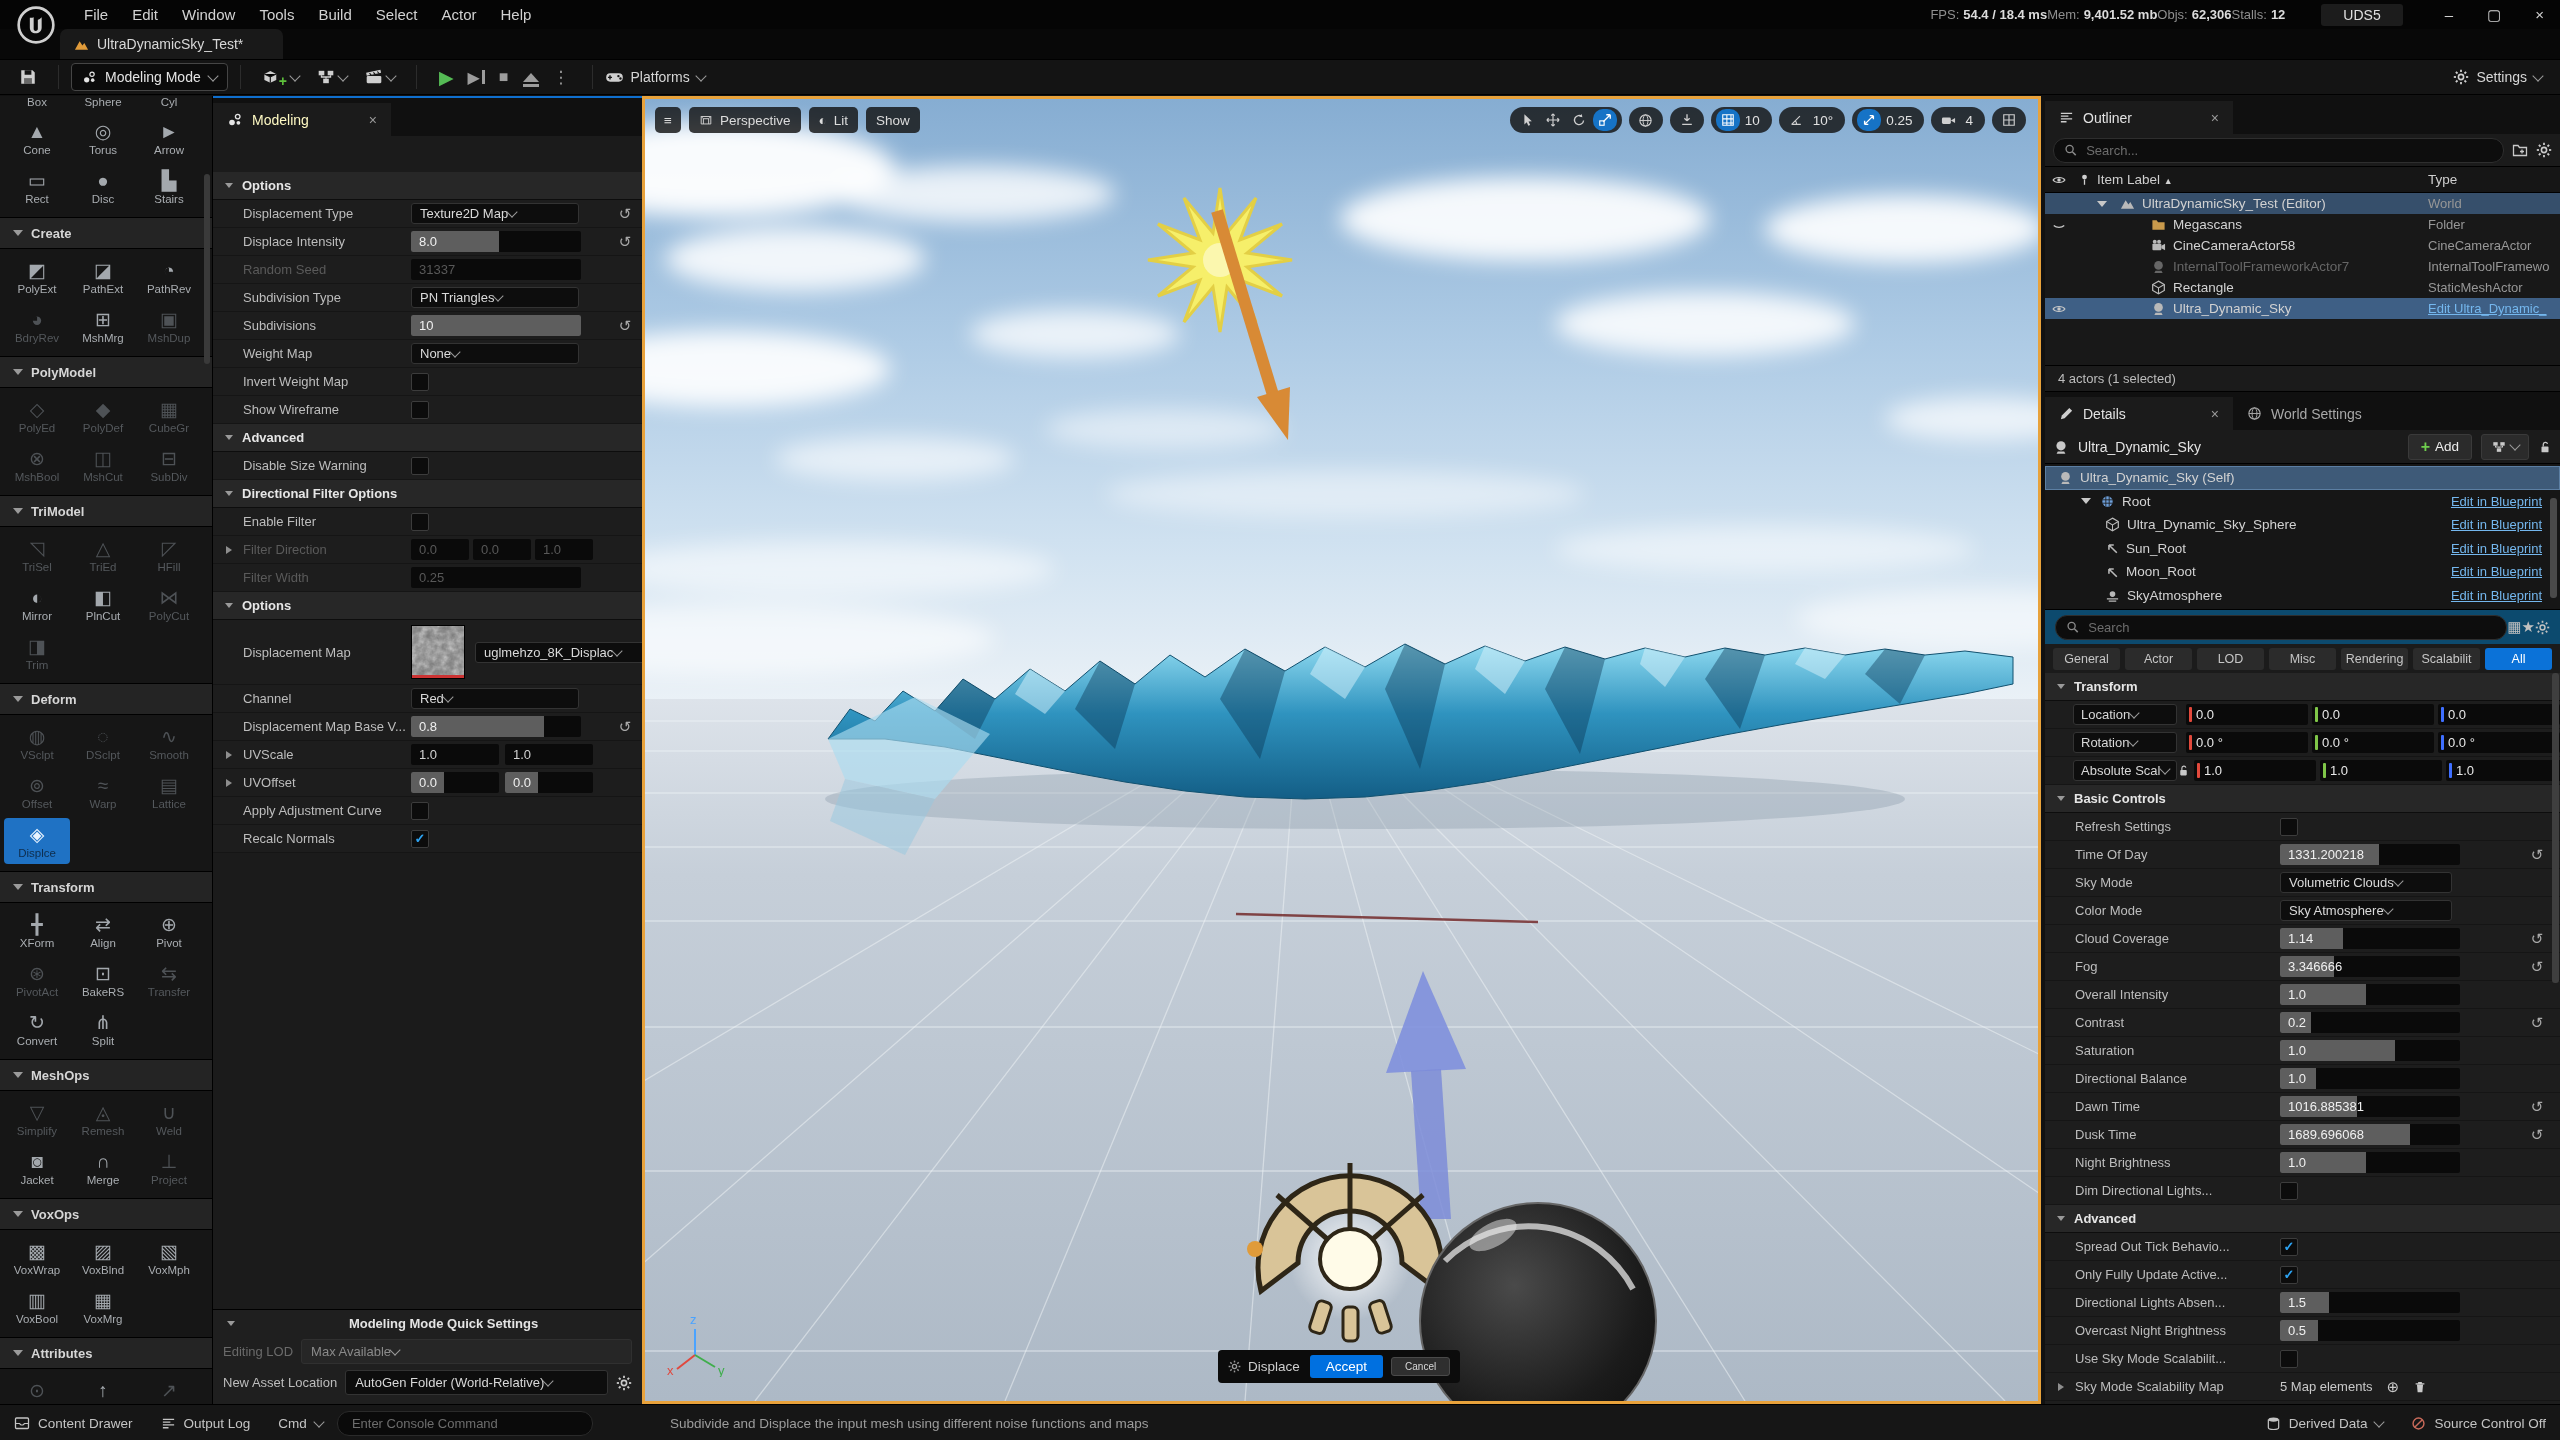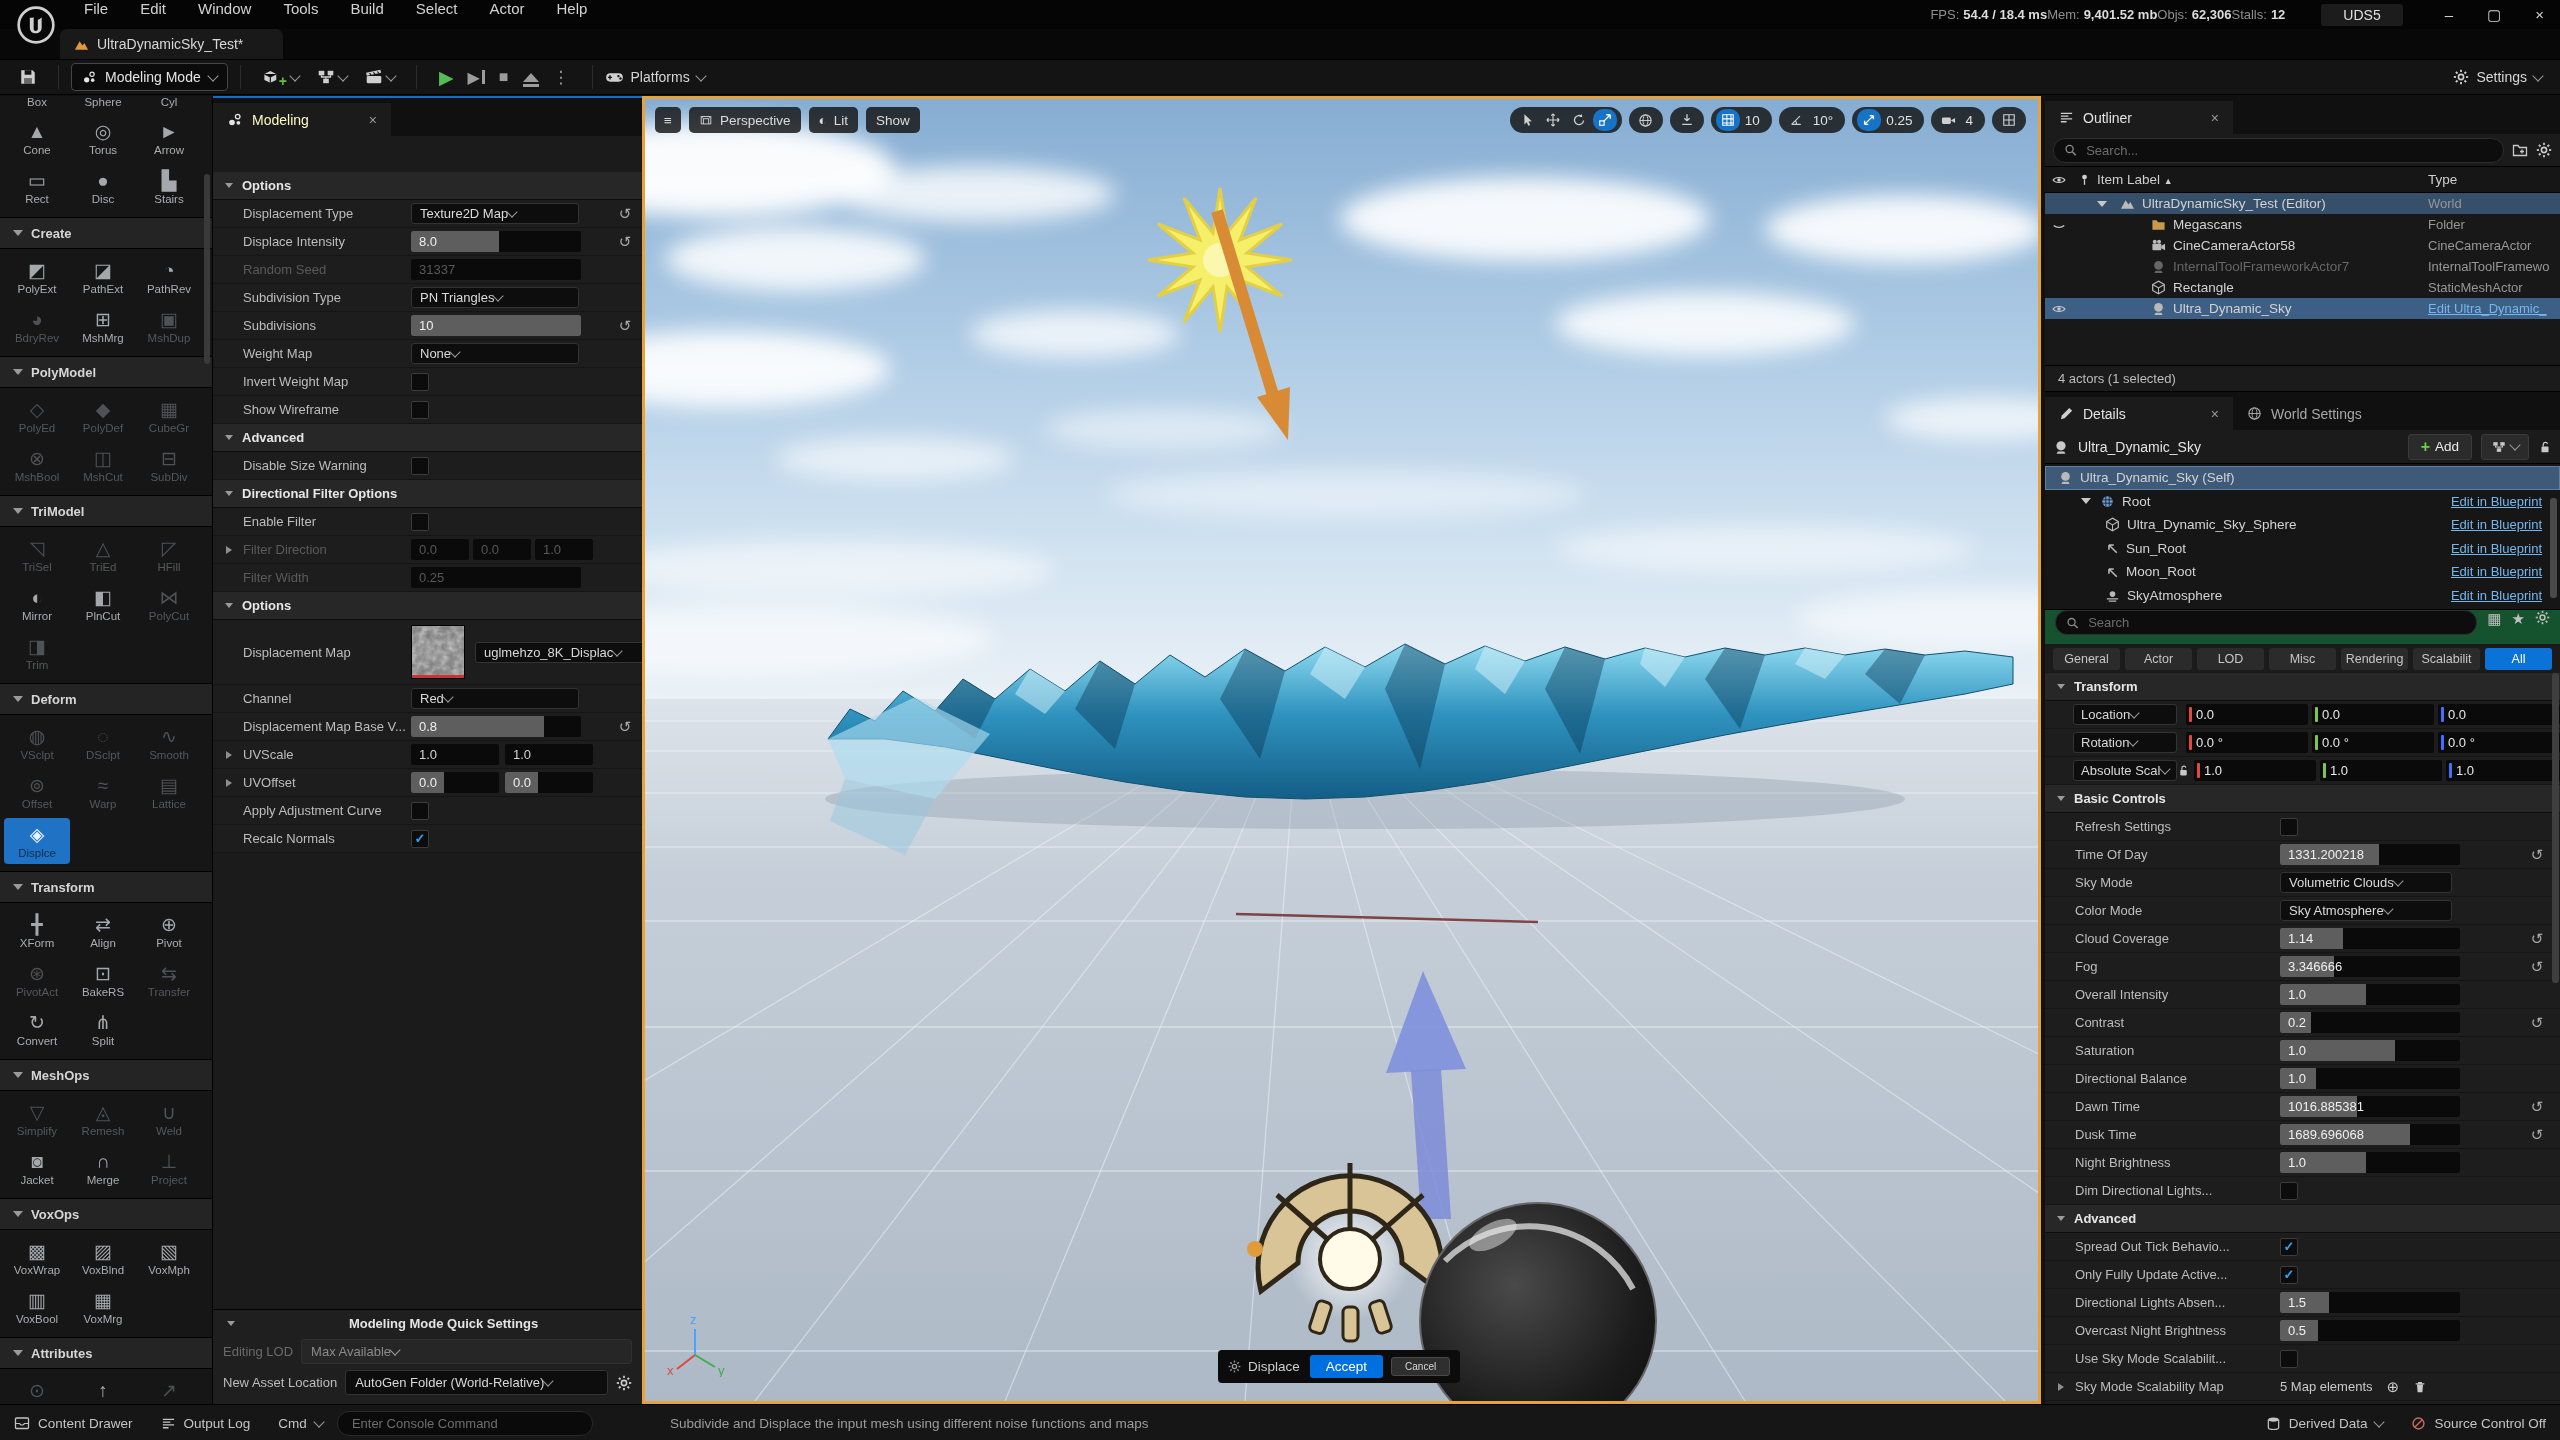--- a/index.html
+++ b/index.html
@@ -6,21 +6,21 @@
   .app{position:relative;width:2560px;height:1440px;background:#111;overflow:hidden;
        font-family:"Liberation Sans",sans-serif;color:#c8c8c8;font-size:14px;
        -webkit-font-smoothing:antialiased;}
   .hid{display:none;}
   .i{display:inline-block;vertical-align:middle;}
   svg{display:block;}
 
   
   .titlebar{position:absolute;left:0;top:0;width:2560px;height:29px;background:#050505;}
   .uelogo{position:absolute;left:16px;top:5px;width:40px;height:40px;color:#cfcfcf;z-index:5;}
-  .menus{position:absolute;left:72px;top:0;height:29px;display:flex;align-items:flex-start;gap:8px;}
+  .menus{position:absolute;left:72px;top:0;height:29px;display:flex;align-items:center;}
   .menu{padding:0 12px;color:#d2d2d2;font-size:15px;cursor:default;}
   .titleright{position:absolute;right:0;top:0;height:29px;display:flex;align-items:center;padding-right:16px;gap:16px;}
   .stat{font-size:13px;color:#8f8f8f;}
   .stat b{color:#dcdcdc;font-weight:bold;margin-left:4px;}
   .session{background:#1c1c1c;border-radius:3px;padding:3px 22px;color:#e0e0e0;font-size:14px;margin-left:20px;}
   .winbtns{display:flex;gap:34px;margin-left:26px;color:#d0d0d0;font-size:15px;}
   .tabrow{position:absolute;left:0;top:29px;width:2560px;height:30px;background:#080808;border-bottom:1px solid #000;}
   .leveltab{position:absolute;left:60px;top:0;height:30px;display:flex;align-items:center;gap:8px;
             background:#191919;border-radius:7px 7px 0 0;padding:0 40px 0 14px;color:#d8d8d8;font-size:14px;}
   .leveltab .i{color:#e09b3a;}
@@ -177,21 +177,21 @@
   .actorrow .aname{font-size:14px;color:#e4e4e4;}
   .addbtn{margin-left:auto;height:24px;background:#2b2b2b;border:1px solid #3a3a3a;border-radius:3px;display:flex;align-items:center;gap:5px;padding:0 12px;font-size:13.5px;color:#ececec;}
   .addbtn .plus{color:#6fce4e;font-size:16px;font-weight:bold;}
   .bpbtn{height:24px;width:46px;background:#2b2b2b;border:1px solid #3a3a3a;border-radius:3px;display:flex;align-items:center;justify-content:center;gap:5px;color:#c9c9c9;}
   .complist{background:#161616;border-bottom:1px solid #000;flex:none;position:relative;padding:2px 0;}
   .crow{height:23.5px;display:flex;align-items:center;gap:7px;font-size:13.5px;color:#d2d2d2;position:relative;}
   .crow.sel{background:#3e5a78;border:1px solid #5c7fa3;box-sizing:border-box;}
   .crow .exp3{width:0;height:0;border-left:5px solid transparent;border-right:5px solid transparent;border-top:6px solid #c8c8c8;margin-right:2px;}
   .crow .bplink{margin-left:auto;margin-right:18px;color:#74b7ee;text-decoration:underline;font-size:13px;}
   .cscroll{position:absolute;right:3px;top:34px;width:7px;height:100px;background:#4a4a4a;border-radius:3px;}
-  .dsearchrow{height:34px;display:flex;gap:10px;padding:0 10px;flex:none;background:#14532d;}
+  .dsearchrow{height:34px;display:flex;align-items:center;padding:0 10px;flex:none;background:#0c4a6e;}
   .dsico{color:#c0c0c0;font-size:15px;display:flex;}
   .filters{height:29px;display:flex;align-items:center;gap:5px;padding:0 8px;flex:none;background:#1b1b1b;}
   .chip{flex:1;height:22px;background:#2b2b2b;border-radius:3px;display:flex;align-items:center;justify-content:center;
         font-size:12.5px;color:#c6c6c6;}
   .chip.on{background:#0b72d8;color:#fff;}
   .dbody{flex:1;overflow:hidden;position:relative;}
   .trow{height:27px;display:flex;align-items:center;border-bottom:1px solid #151515;background:#1d1d1d;padding-left:28px;}
   .tpill{width:104px;height:21px;background:#0d0d0d;border:1px solid #333;border-radius:3px;display:flex;align-items:center;
          padding:0 7px;font-size:13px;color:#d8d8d8;box-sizing:border-box;flex:none;}
   .tpill span{white-space:nowrap;overflow:hidden;}

